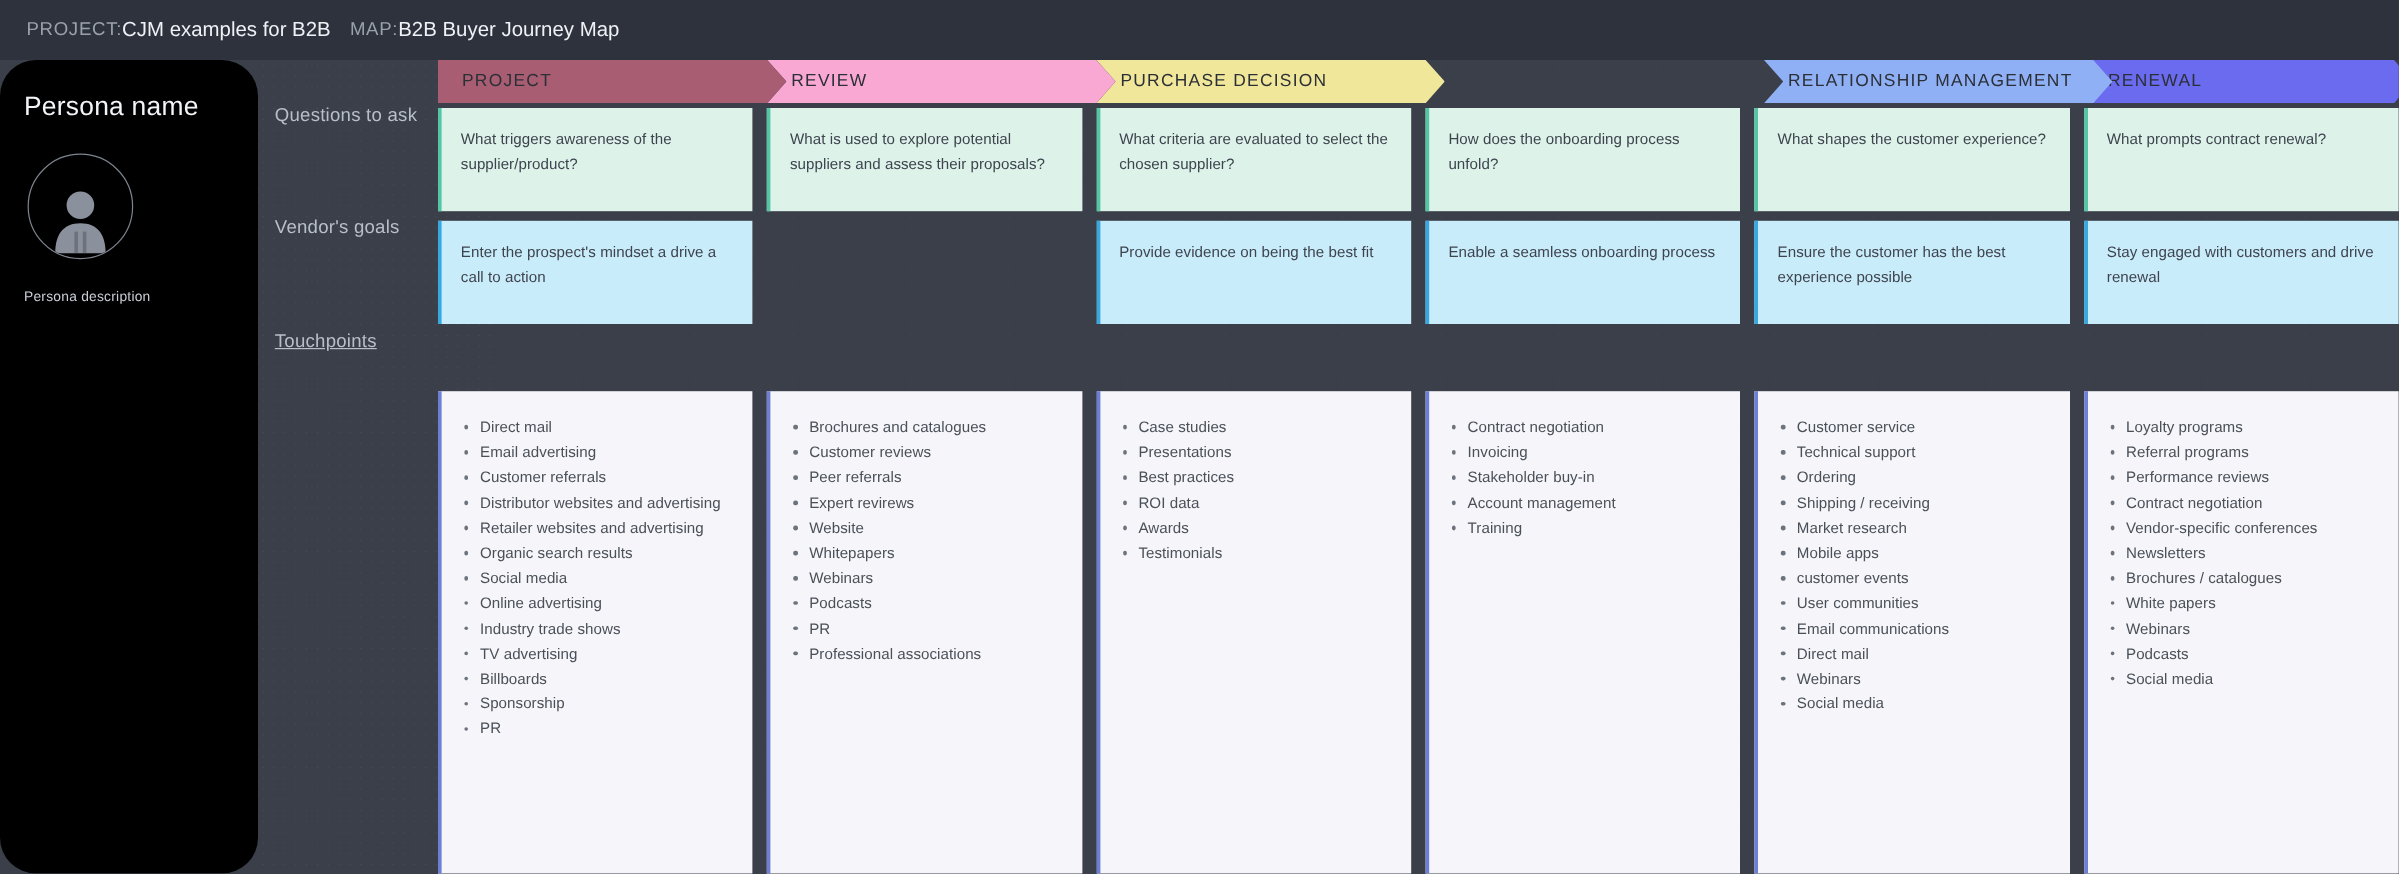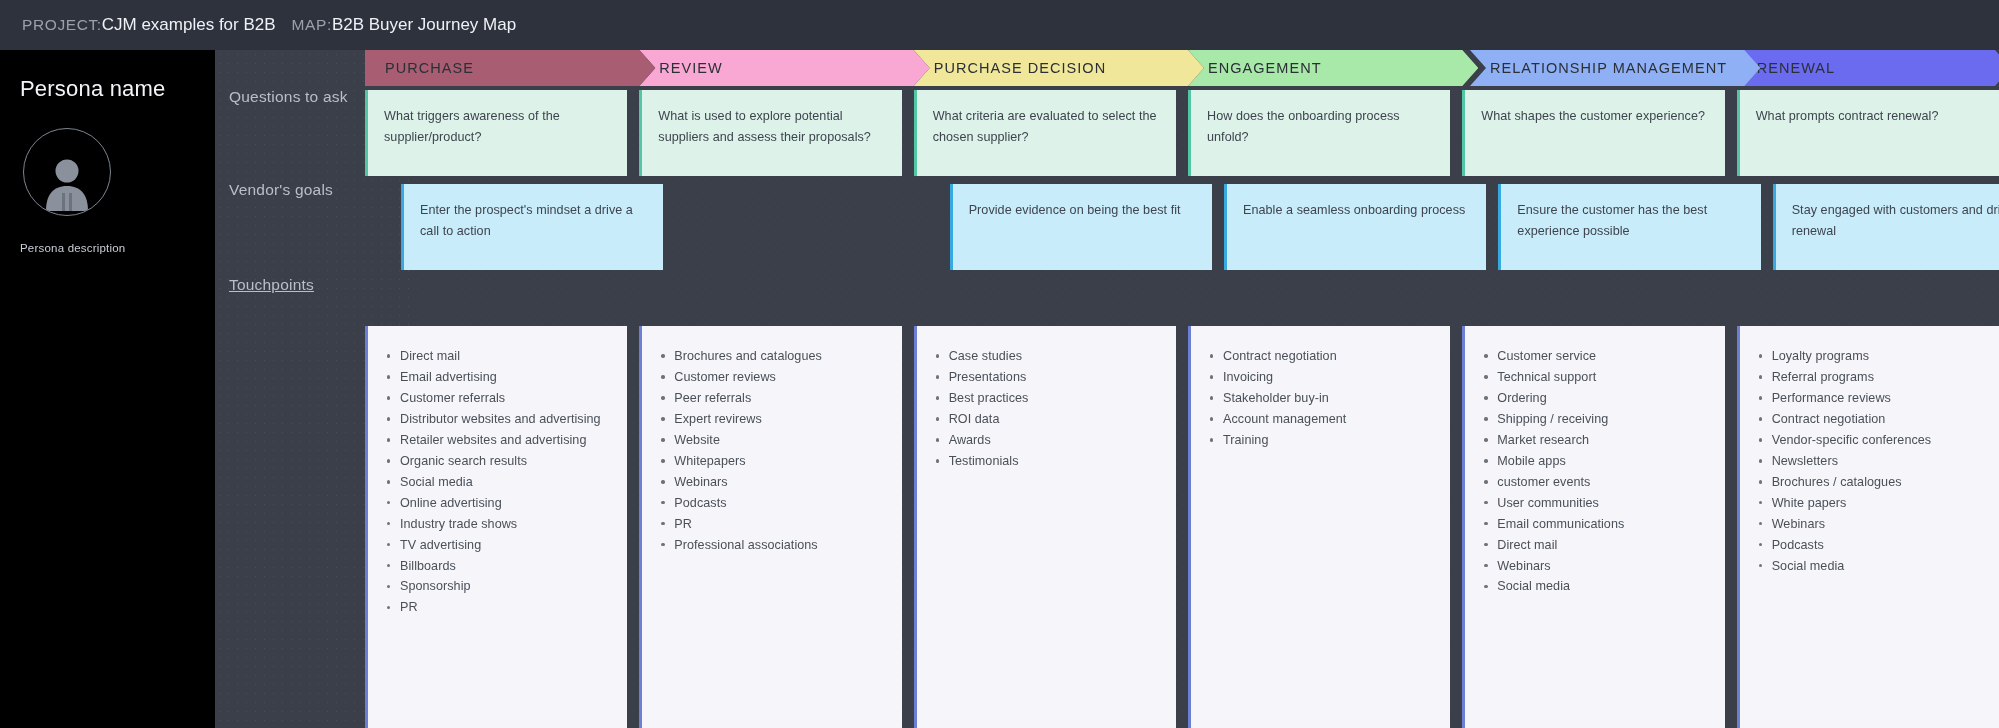--- a/index.html
+++ b/index.html
@@ -24,20 +24,21 @@
   .tb-val {
     font-size: 17px; color: #eef1f5;
   }
   .tb-gap { width: 16px; }
 
   
   .persona {
     position: absolute; left: 0; top: 50px; width: 215px; height: 678px;
     background: #000000;
     padding: 26px 20px 0 20px;
+    border-radius: 30px;
   }
   .persona-name {
     font-size: 22px; color: #f2f4f7; font-weight: 400; letter-spacing: .2px;
   }
   .avatar-wrap { margin-top: 26px; padding-left: 3px; }
   .avatar {
     width: 88px; height: 88px; border-radius: 50%;
     border: 1.6px solid #7e858f;
     display: flex; align-items: flex-end; justify-content: center;
     overflow: hidden;
@@ -97,21 +98,21 @@
     border-left: 3px solid transparent;
     padding: 16px 16px 10px 16px;
     overflow: hidden;
   }
   .card-q {
     top: 0; height: 86px;
     background: #ddf3e9; border-left-color: #53c7a4;
   }
   .card-g {
     top: 94px; height: 86px;
-    background: #c9ecfb; border-left-color: #38a8e0; margin-left: 36px;
+    background: #c9ecfb; border-left-color: #38a8e0;
   }
   .card-t {
     top: 188px; height: 448px;
     background: #f5f5fa; border-left-color: #6d7fd4;
     padding: 22px 4px 10px 16px;
     margin-top: 48px;
   }
   .card-text {
     font-size: 12.6px; line-height: 1.63; color: #3e444e;
     letter-spacing: .05px;
@@ -161,30 +162,27 @@
   <div class="board">
 
     <div class="rowlabels">
       <div class="rowlabel rl-1">Questions to ask</div>
       <div class="rowlabel rl-2">Vendor's goals</div>
       <div class="rowlabel rl-3">Touchpoints</div>
     </div>
 
     <div class="stages" id="stages">
         <div class="stage" style="left: 0px; width: 290.333px; background: rgb(168, 93, 115); z-index: 6; clip-path: polygon(0px 0px, calc(100% - 16px) 0px, 100% 50%, calc(100% - 16px) 100%, 0px 100%, 0px 50%);">
-          <span class="stage-label">PURCHASE</span>
+          <span class="stage-label">PROJECT</span>
         </div>
         <div class="stage" style="left: 274.333px; width: 290.333px; background: #f9a8d4; z-index: 5; clip-path: polygon(0px 0px, calc(100% - 16px) 0px, 100% 50%, calc(100% - 16px) 100%, 0px 100%, 16px 50%);">
           <span class="stage-label">REVIEW</span>
         </div>
         <div class="stage" style="left: 548.667px; width: 290.333px; background: rgb(240, 231, 154); z-index: 4; clip-path: polygon(0px 0px, calc(100% - 16px) 0px, 100% 50%, calc(100% - 16px) 100%, 0px 100%, 16px 50%);">
           <span class="stage-label">PURCHASE DECISION</span>
-        </div>
-        <div class="stage" style="left: 823px; width: 290.333px; background: rgb(168, 232, 168); z-index: 3; clip-path: polygon(0px 0px, calc(100% - 16px) 0px, 100% 50%, calc(100% - 16px) 100%, 0px 100%, 16px 50%);">
-          <span class="stage-label">ENGAGEMENT</span>
         </div>
         <div class="stage" style="left: 1105px; width: 290.333px; background: rgb(143, 176, 245); z-index: 2; clip-path: polygon(0px 0px, calc(100% - 16px) 0px, 100% 50%, calc(100% - 16px) 100%, 0px 100%, 16px 50%);">
           <span class="stage-label">RELATIONSHIP MANAGEMENT</span>
         </div>
         <div class="stage" style="left: 1371.67px; width: 274.333px; background: rgb(107, 107, 240); z-index: 1; clip-path: polygon(0px 0px, calc(100% - 16px) 0px, 100% 50%, calc(100% - 16px) 100%, 0px 100%, 16px 50%);">
           <span class="stage-label">RENEWAL</span>
         </div>
       </div>
     <div class="grid" id="grid">
         <div class="col" style="left: 0px; width: 262.333px;">

